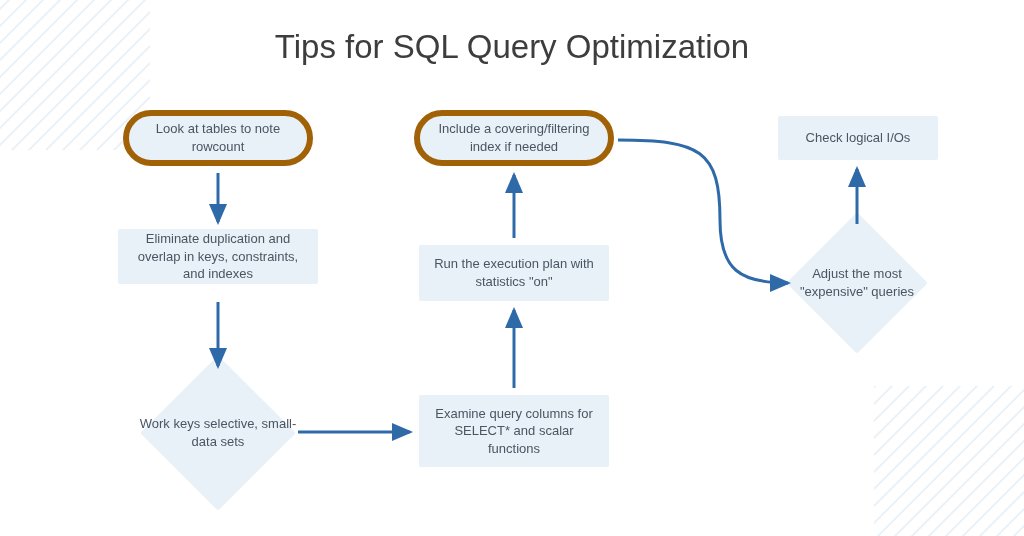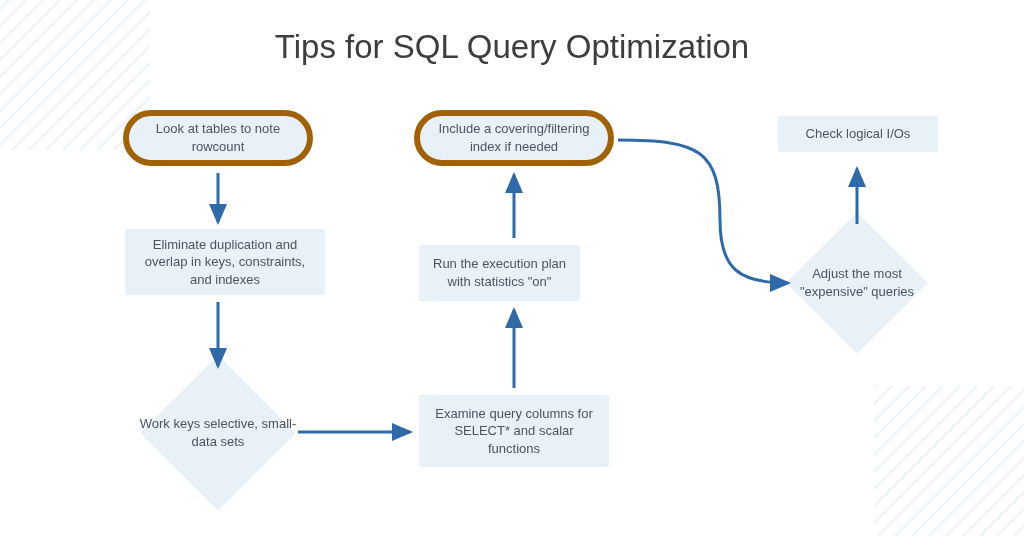--- a/index.html
+++ b/index.html
@@ -98,51 +98,51 @@
 
 <div class="bg-stripes-tl"></div>
 <div class="bg-stripes-br"></div>
 
 <h1 class="title">Tips for SQL Query Optimization</h1>
 
 <div class="node node-pill" style="left:123px; top:110px; width:190px; height:56px;">
   <span>Look at tables to note rowcount</span>
 </div>
 
-<div class="node node-rect" style="left:125px; top:229px; width:200px; height:66px;">
+<div class="node node-rect" style="left:118px; top:229px; width:200px; height:55px;">
   <span>Eliminate duplication and overlap in keys, constraints, and indexes</span>
 </div>
 
 <div class="diamond-wrap" style="left:163px; top:378px; width:110px; height:110px;">
   <div class="diamond-shape"></div>
   <div class="diamond-text" style="width:170px; left:-30px;">
     <span>Work keys selective, small-data sets</span>
   </div>
 </div>
 
 <div class="node node-rect" style="left:419px; top:395px; width:190px; height:72px;align-items:center;">
   <span>Examine query columns for SELECT* and scalar functions</span>
 </div>
 
-<div class="node node-rect" style="left:419px; top:245px; width:161px; height:56px;">
+<div class="node node-rect" style="left:419px; top:245px; width:190px; height:56px;">
   <span>Run the execution plan with statistics "on"</span>
 </div>
 
 <div class="node node-pill" style="left:414px; top:110px; width:200px; height:56px;">
   <span>Include a covering/filtering index if needed</span>
 </div>
 
 <div class="diamond-wrap" style="left:807px; top:233px; width:100px; height:100px;">
   <div class="diamond-shape"></div>
   <div class="diamond-text" style="width:160px; left:-30px;">
     <span>Adjust the most "expensive" queries</span>
   </div>
 </div>
 
-<div class="node node-rect" style="left:778px; top:116px; width:160px; height:36px;align-items:center;">
+<div class="node node-rect" style="left:778px; top:116px; width:160px; height:44px;align-items:center;">
   <span>Check logical I/Os</span>
 </div>
 
 <svg class="arrows">
   <defs>
     <marker id="ah" markerWidth="10" markerHeight="10" refX="6" refY="3" orient="auto" markerUnits="strokeWidth">
       <path d="M0,0 L7,3 L0,6 Z" fill="#2f6aa8"></path>
     </marker>
   </defs>
 

